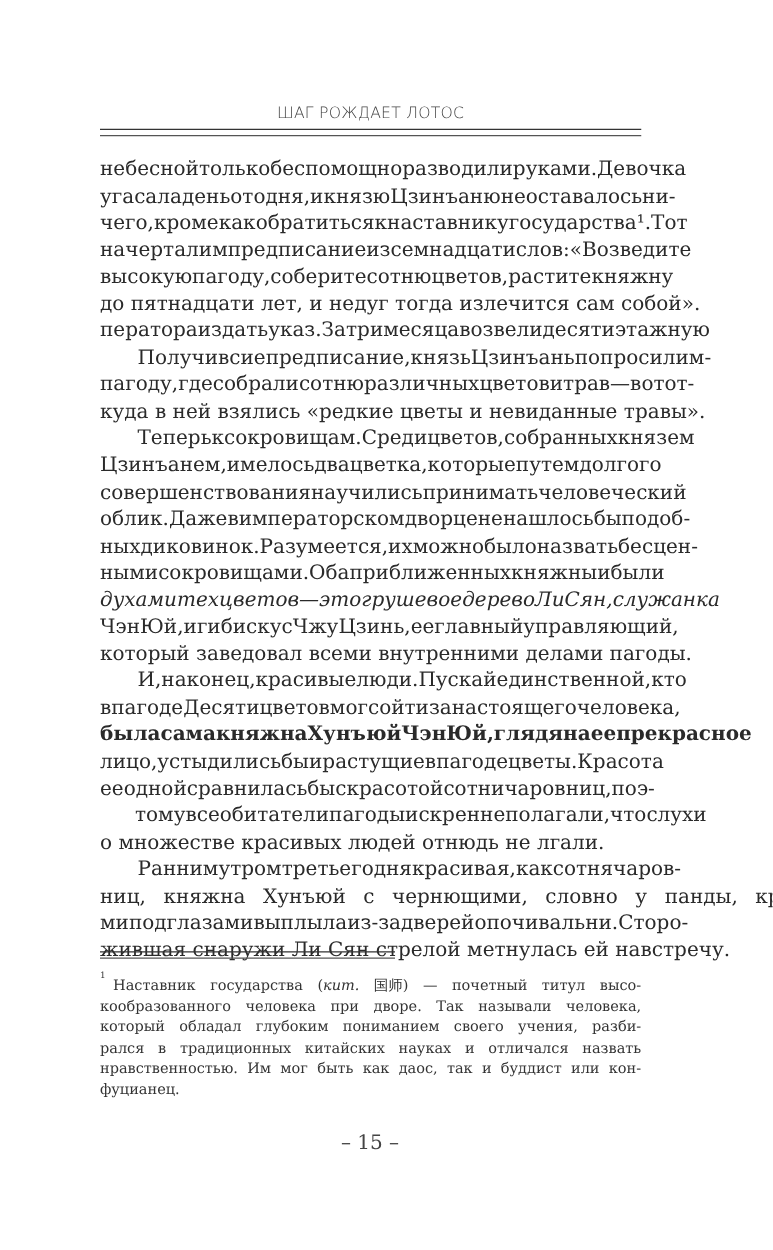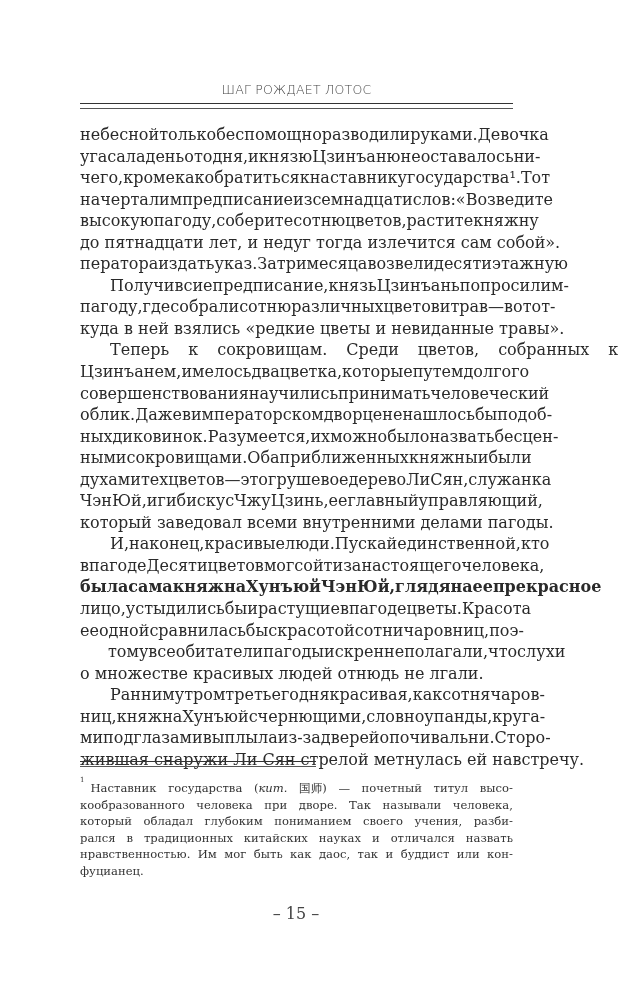--- a/index.html
+++ b/index.html
@@ -149,21 +149,21 @@
           <span>ней</span>
           <span>взялись</span>
           <span>«редкие</span>
           <span>цветы</span>
           <span>и</span>
           <span>невиданные</span>
           <span>травы».</span>
         </div>
       </div>
       <div>
-        <div class="jline indent" style="height: 21.55px; gap: 19px;">
+        <div class="jline indent" style="height: 21.55px;">
           <span>Теперь</span>
           <span>к</span>
           <span>сокровищам.</span>
           <span>Среди</span>
           <span>цветов,</span>
           <span>собранных</span>
           <span>князем</span>
         </div>
         <div class="jline" style="height: 21.55px;">
           <span>Цзинъанем,</span>
@@ -203,21 +203,21 @@
         </div>
         <div class="jline" style="height: 21.55px;">
           <span>ными</span>
           <span>сокровищами.</span>
           <span>Оба</span>
           <span>приближенных</span>
           <span>княжны</span>
           <span>и</span>
           <span>были</span>
         </div>
-        <div class="jline" style="height: 21.55px;">
+        <div class="jline" style="height: 21.55px; font-style: italic;">
           <span>духами</span>
           <span>тех</span>
           <span>цветов</span>
           <span>—</span>
           <span>это</span>
           <span>грушевое</span>
           <span>дерево</span>
           <span>Ли</span>
           <span>Сян,</span>
           <span>служанка</span>
@@ -321,21 +321,21 @@
         <div class="jline indent" style="height: 21.55px;">
           <span>Ранним</span>
           <span>утром</span>
           <span>третьего</span>
           <span>дня</span>
           <span>красивая,</span>
           <span>как</span>
           <span>сотня</span>
           <span>чаров-</span>
         </div>
-        <div class="jline" style="height: 21.55px;">
+        <div class="jline" style="height: 21.55px; gap: 14px;">
           <span>ниц,</span>
           <span>княжна</span>
           <span>Хунъюй</span>
           <span>с</span>
           <span>чернющими,</span>
           <span>словно</span>
           <span>у</span>
           <span>панды,</span>
           <span>круга-</span>
         </div>

